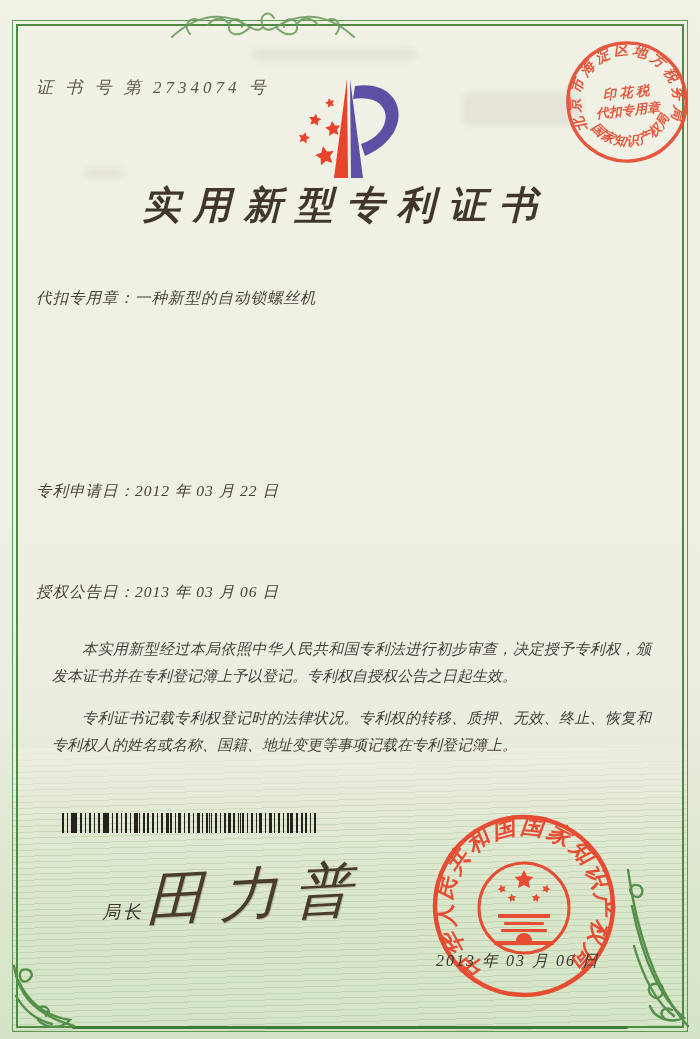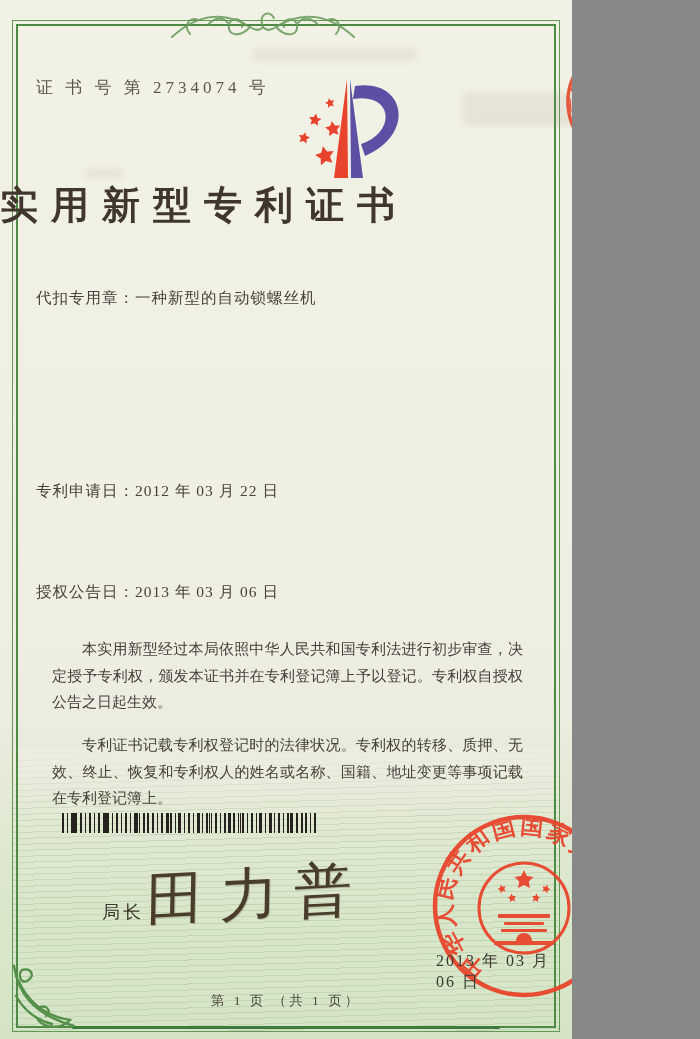--- a/index.html
+++ b/index.html
@@ -1,37 +1,38 @@
 <!DOCTYPE html>
 <html><head>
 <meta charset="utf-8">
 <style>
   html,body{margin:0;padding:0;background:#888;}
   .page{
-    position:relative;width:572px;height:1039px;overflow:hidden;
+    position:relative;width:700px;height:1039px;overflow:hidden;
     font-family:"Liberation Serif","DejaVu Serif",serif;
     background:linear-gradient(180deg,#f2f1e6 0%,#f0efe3 50%,#ecede0 68%,#e2e9d4 78%,#d9e6ca 88%,#d5e4c7 100%);
     color:#45403a;
+    font-style:italic;
   }
   .guilloche{
     position:absolute;left:13px;right:13px;top:748px;bottom:8px;pointer-events:none;
     background:
       linear-gradient(180deg,rgba(238,237,225,.9) 0,rgba(238,237,225,0) 70px),
       repeating-linear-gradient(178.5deg,rgba(118,163,103,.22) 0px,rgba(118,163,103,.22) 1px,rgba(0,0,0,0) 1px,rgba(0,0,0,0) 6px);
   }
   .frame-outer{position:absolute;left:12px;right:12px;top:20px;bottom:7px;border:1px solid #619853;pointer-events:none;}
   .frame-inner{position:absolute;left:16px;right:16px;top:24px;bottom:11px;border:2px solid #4e8a44;pointer-events:none;}
   .bottom-rule{position:absolute;left:72px;right:72px;top:1026px;height:3px;background:#3e7c3b;border-radius:2px;}
   .ornament{position:absolute;pointer-events:none;}
   .smudge{position:absolute;background:rgba(150,140,122,.12);filter:blur(3px);border-radius:8px;pointer-events:none;}
 
   .cert-number{position:absolute;left:36px;top:76px;font-size:17px;letter-spacing:4px;color:#5d564b;}
   .logo{position:absolute;left:277px;top:76px;width:152px;height:108px;}
   .tax-stamp{position:absolute;left:563px;top:38px;width:128px;height:128px;transform:rotate(-6deg);opacity:.92;}
-  .title{position:absolute;left:0;right:8px;top:180px;text-align:left;font-size:38px;font-weight:700;letter-spacing:13px;color:#40362d;}
+  .title{position:absolute;left:0;right:8px;top:180px;text-align:center;font-size:38px;font-weight:700;letter-spacing:13px;color:#40362d;}
 
   .field{position:absolute;left:36px;font-size:15.5px;letter-spacing:1px;color:#474139;white-space:nowrap;}
   .f0{top:288px}.f1{top:352px}.f2{top:412px}.f3{top:481px}.f4{top:522px}.f5{top:582px}
   .redacted{display:inline-block;width:228px;height:19px;vertical-align:-4px;border-radius:2px;
     background:linear-gradient(90deg,rgba(255,255,255,.96),rgba(243,243,240,.85) 40%,rgba(255,255,255,.95) 75%,rgba(236,235,230,.8));
     box-shadow:0 0 4px 2px rgba(255,255,255,.8);filter:blur(.6px);}
 
   .paragraphs{position:absolute;left:36px;right:33px;top:620px;font-size:15px;line-height:1.78;text-align:justify;color:#443f39;}
   .paragraphs p{margin:16px;text-indent:2em;}
 
@@ -172,15 +173,14 @@
         <rect x="70" y="104" width="52" height="4" rx="1"></rect>
         <rect x="76" y="112" width="40" height="3" rx="1"></rect>
         <rect x="73" y="119" width="46" height="3" rx="1"></rect>
         <path d="M88,131 a8,8 0 0 1 16,0 Z"></path>
         <rect x="66" y="131" width="60" height="4" rx="1"></rect>
       </g>
     </g>
   </svg>
   <div class="seal-date">2013 年 03 月 06 日</div>
 
-  <div class="footer-page">第 1 页 （共 1 页）</div>
 
 </div>
 
 </body></html>

